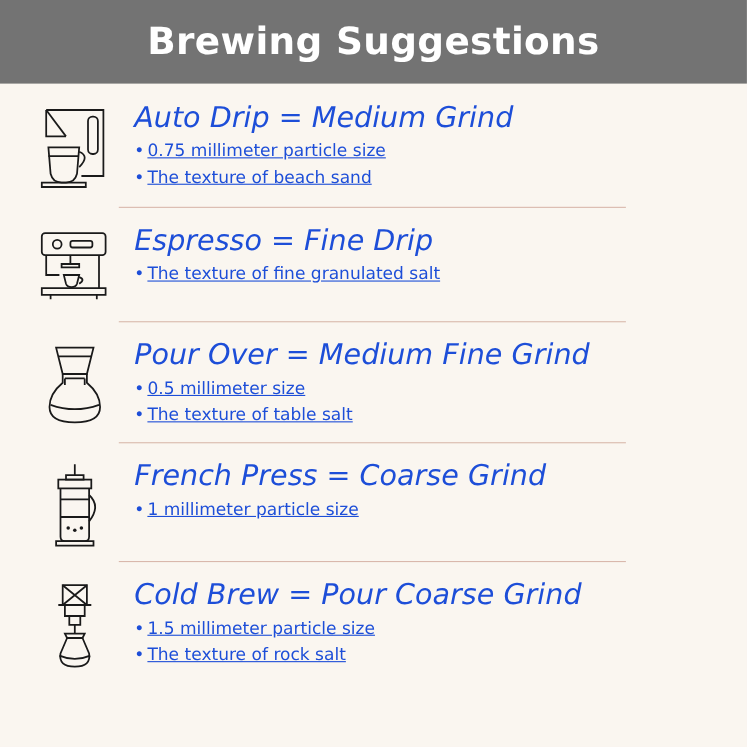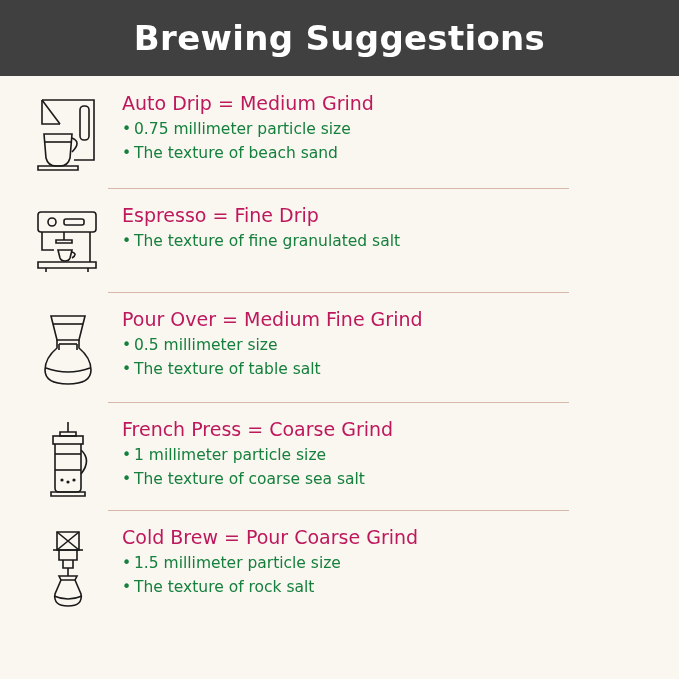--- a/index.html
+++ b/index.html
@@ -15,21 +15,21 @@
   }
   .page {
     width: 679px;
     height: 679px;
     position: relative;
     background: #faf6f0;
     box-sizing: border-box;
   }
   .header {
     height: 76px;
-    background: #404040;
+    background: #737373;
     display: flex;
     align-items: center;
     justify-content: center;
   }
   .header-title {
     color: #ffffff;
     font-size: 34px;
     font-weight: bold;
     letter-spacing: 0.3px;
     font-family: "DejaVu Sans", sans-serif;
@@ -61,31 +61,33 @@
     align-items: center;
     justify-content: center;
     padding-top: 4px;
     margin-left: 14px;
   }
   .text-cell {
     flex: 1;
     padding-top: 2px;
   }
   .row-title {
-    color: #be185d;
-    font-size: 19px;
+    color: #1d4ed8;
+    font-size: 26px;
     margin: 0 0 4px 0;
     font-family: "DejaVu Sans", sans-serif;
     white-space: nowrap;
+    font-style: italic;
   }
   .bullet {
-    color: #15803d;
+    color: #1d4ed8;
     font-size: 15.5px;
     line-height: 1.52;
     font-family: "DejaVu Sans", sans-serif;
+    text-decoration: underline;
   }
   .bullet .dot {
     display: inline-block;
     width: 12px;
   }
   svg { display: block; }
 </style>
 </head>
 <body>
 
@@ -169,21 +171,20 @@
           <path d="M41 30 Q52 40 41 54"></path>
           <circle cx="22" cy="60" r="1.6" fill="#1a1a1a" stroke="none"></circle>
           <circle cx="28" cy="62" r="1.6" fill="#1a1a1a" stroke="none"></circle>
           <circle cx="34" cy="60" r="1.6" fill="#1a1a1a" stroke="none"></circle>
           <path d="M11 72 L45 72 L45 76 L11 76 Z"></path>
         </svg>
       </div>
       <div class="text-cell">
         <div class="row-title">French Press = Coarse Grind</div>
         <div class="bullet"><span class="dot">•</span><span>1 millimeter particle size</span></div>
-        <div class="bullet"><span class="dot">•</span><span>The texture of coarse sea salt</span></div>
       </div>
     </div>
 
     <div class="row">
       <div class="icon-cell">
         <svg width="54" height="84" viewBox="0 0 54 84" fill="none" stroke="#1a1a1a" stroke-width="1.6">
           <path d="M16 4 L38 4 L38 22 L16 22 Z"></path>
           <path d="M16 4 L38 22 M38 4 L16 22"></path>
           <path d="M12 22 L42 22"></path>
           <path d="M18 22 L18 32 L36 32 L36 22"></path>

